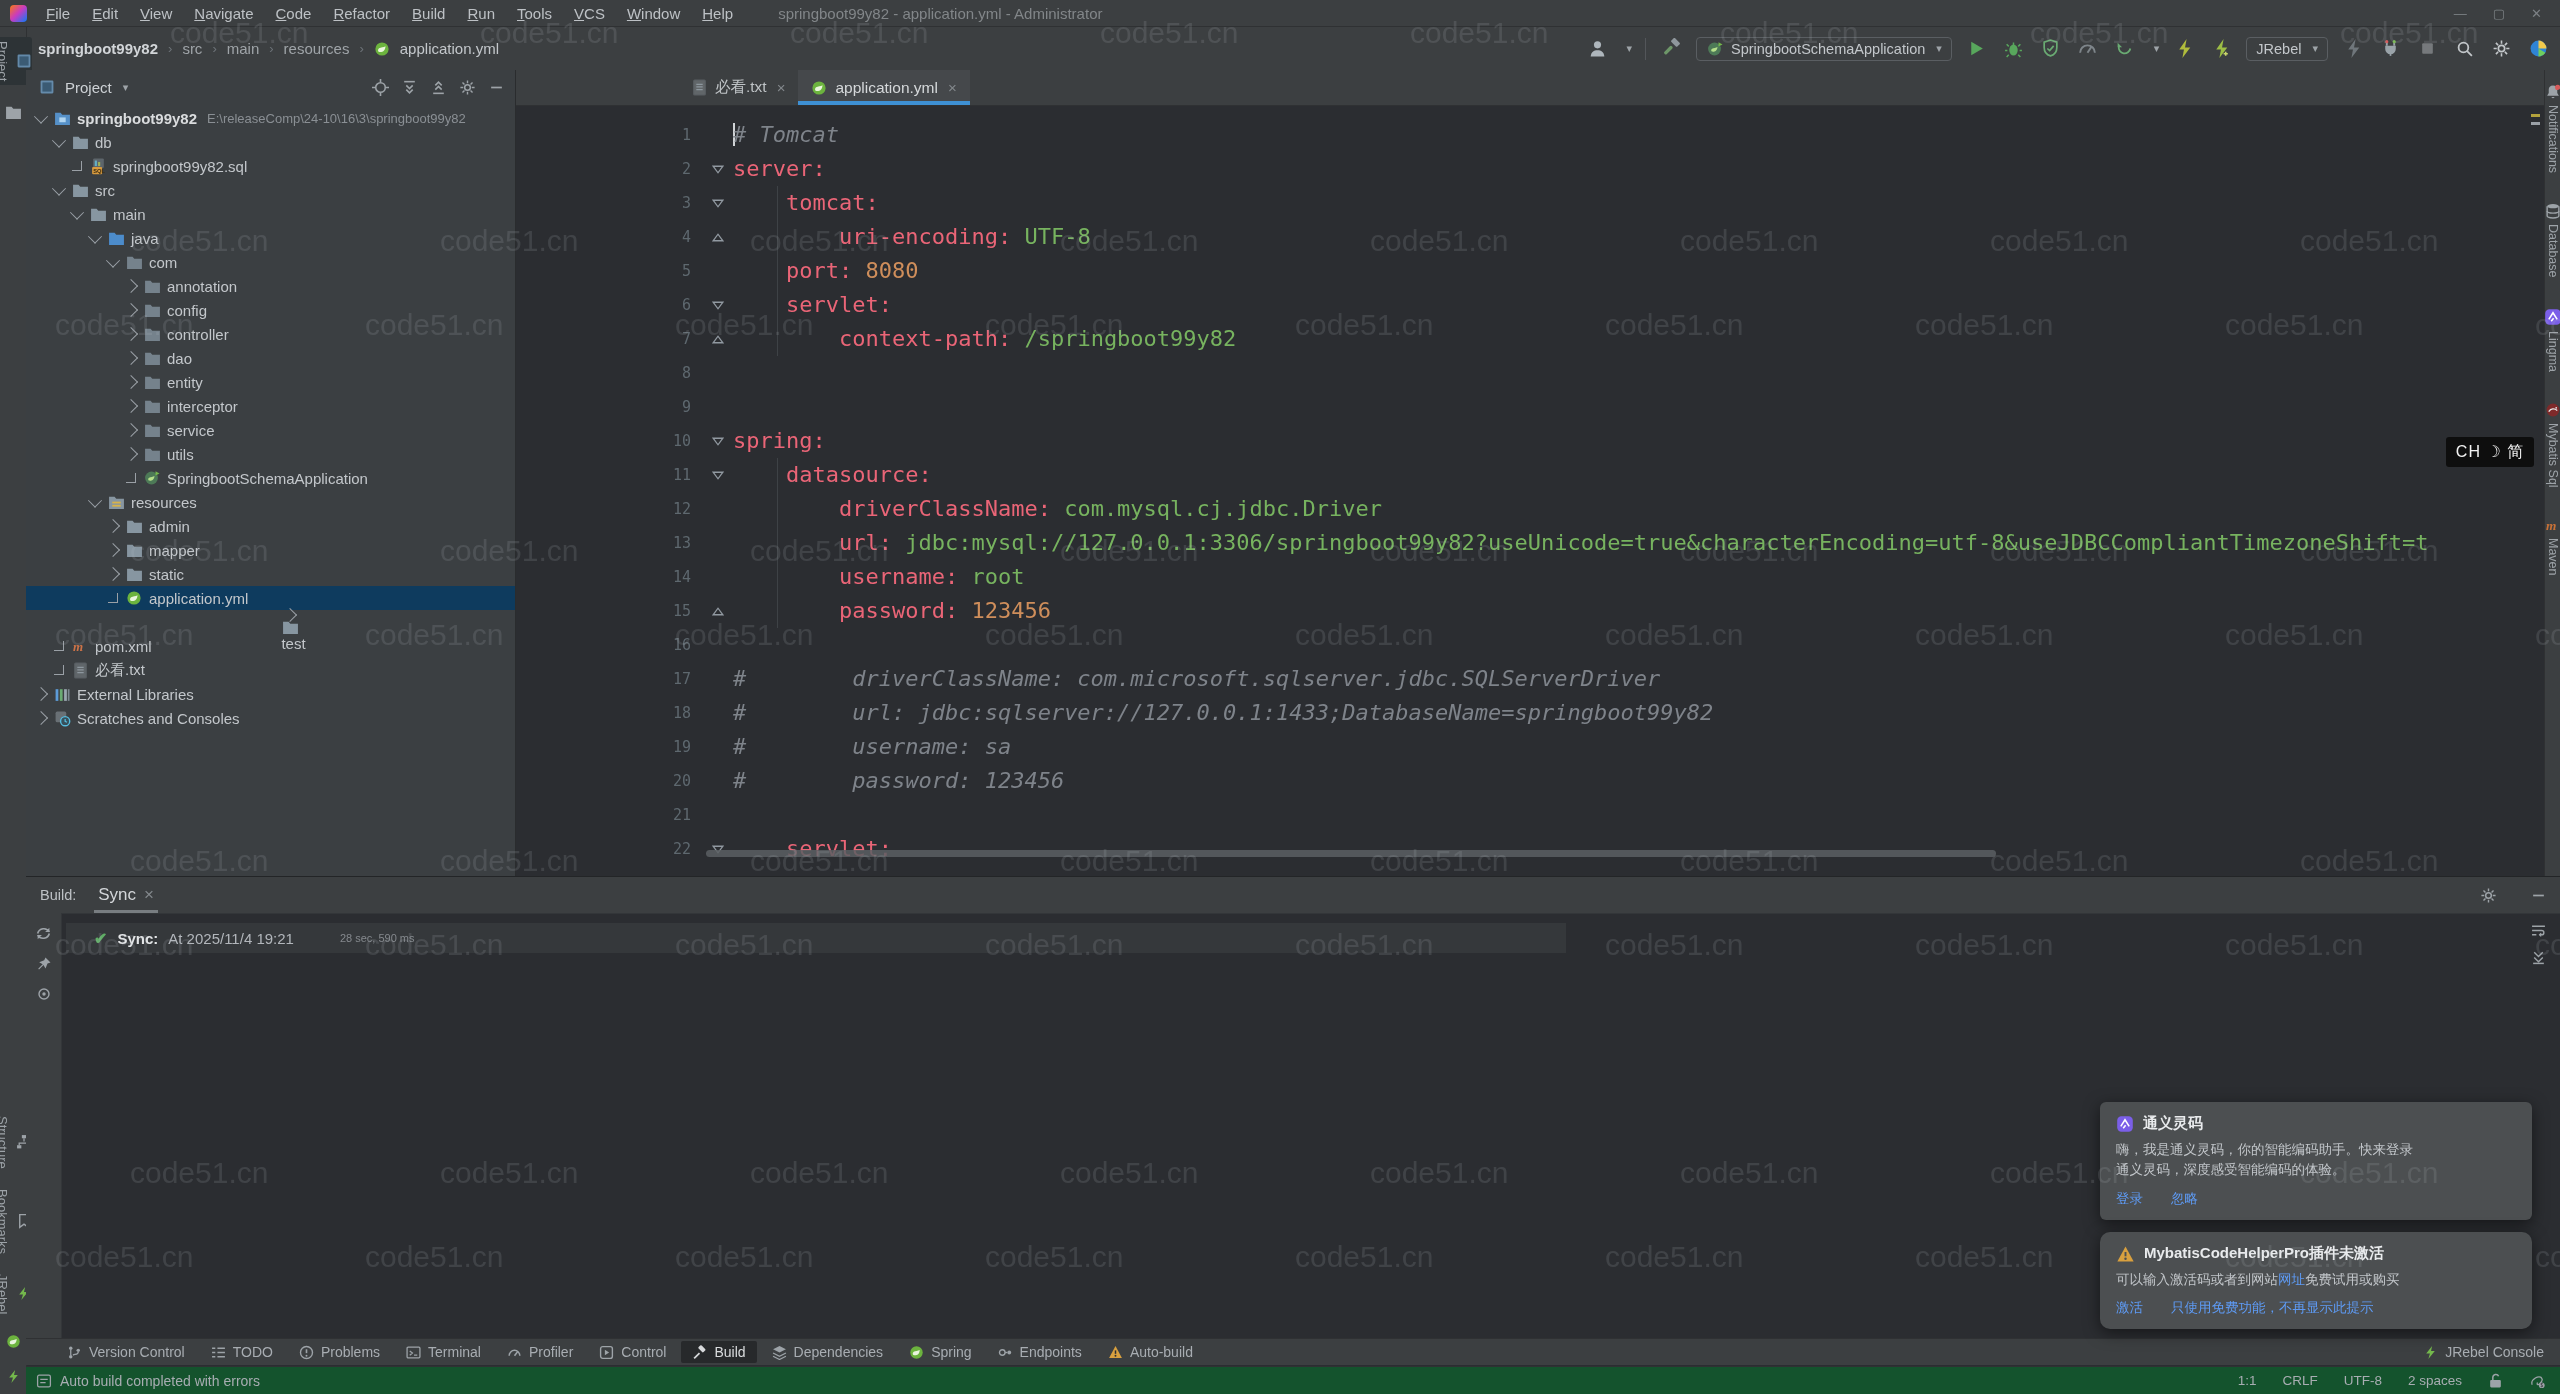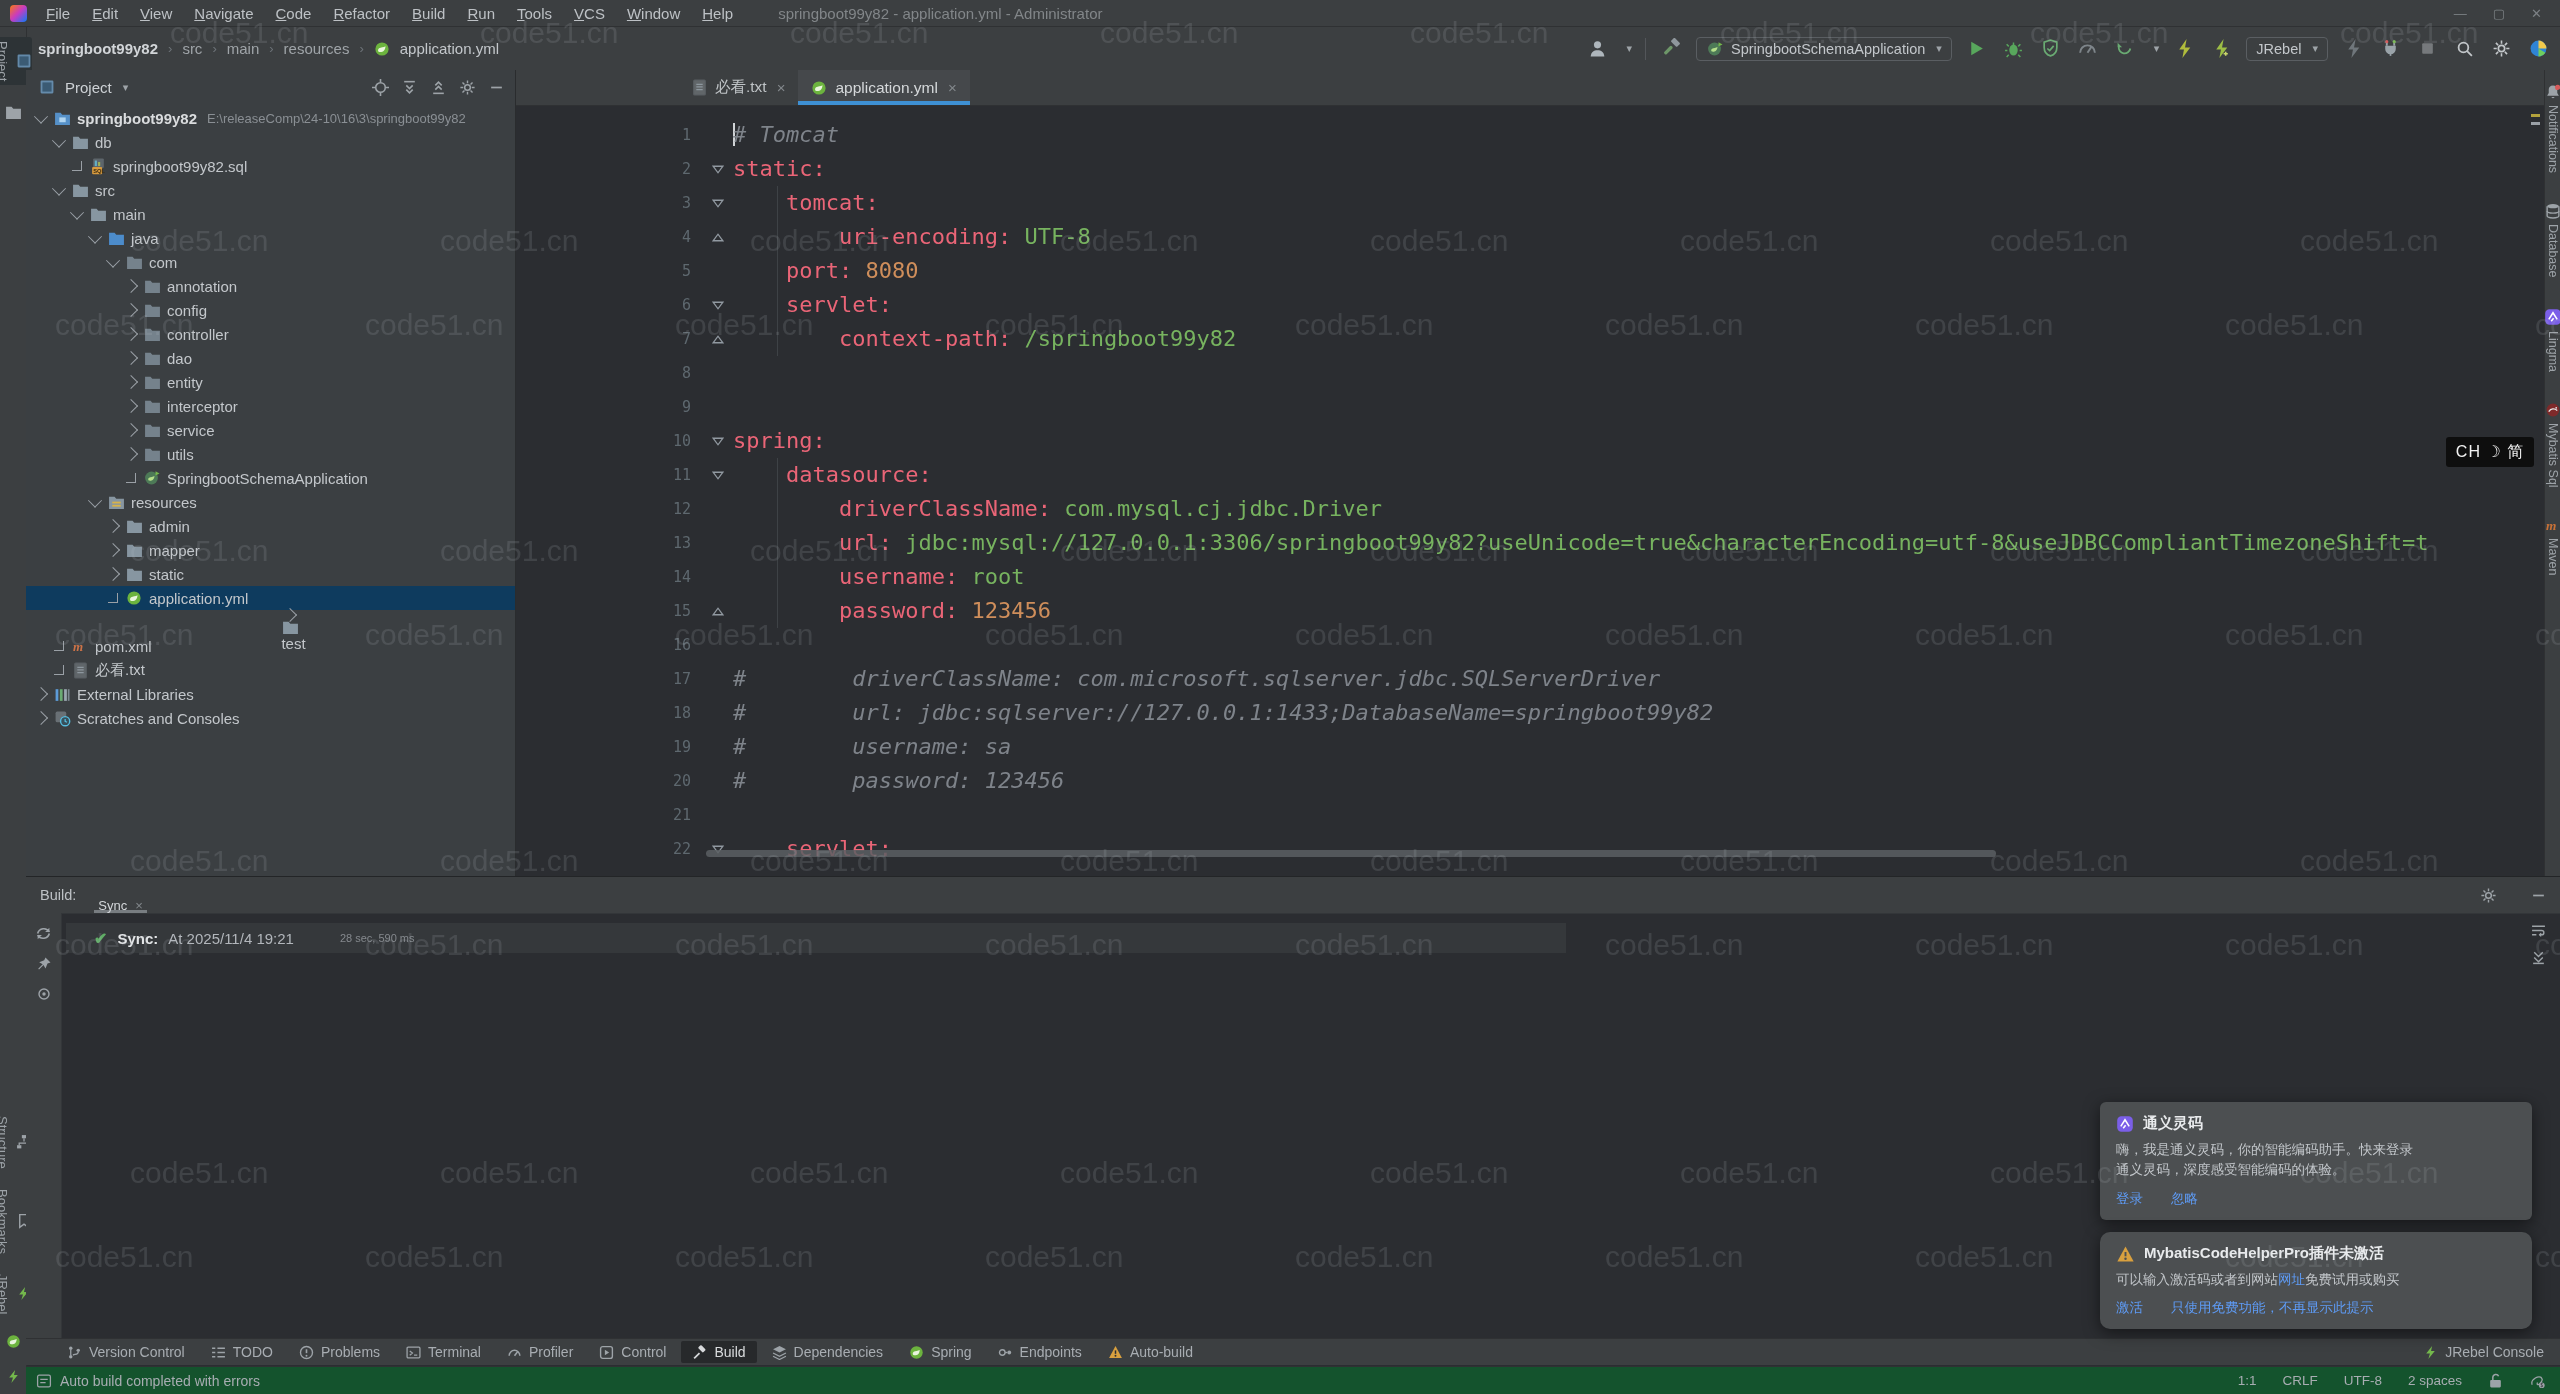--- a/index.html
+++ b/index.html
@@ -81,21 +81,21 @@
   
   #rightstrip{position:absolute;right:0;top:70px;width:16px;height:1268px;background:#3c3f41;
               border-left:1px solid #2f3133;display:flex;flex-direction:column;align-items:center;padding-top:14px;box-sizing:border-box;}
   #rightstrip .vitem{display:flex;flex-direction:column;align-items:center;gap:5px;margin-bottom:30px;}
   #rightstrip .vtext{writing-mode:vertical-rl;font-size:12.5px;color:#9da3a8;}
 
   
   #buildpanel{position:absolute;left:26px;top:876px;width:2534px;height:462px;background:#2b2d31;border-top:1px solid #232527;}
   #buildhdr{height:36px;background:#3c3f41;display:flex;align-items:center;padding:0 14px;gap:18px;border-bottom:1px solid #333639;}
   #buildhdr .blabel{font-size:14.5px;color:#bdc1c5;}
-  #buildhdr .btab{display:flex;align-items:flex-end;gap:8px;font-size:13px;color:#d3d6d9;height:100%;
+  #buildhdr .btab{display:flex;align-items:center;gap:8px;font-size:17px;color:#d3d6d9;height:100%;
                   box-shadow:inset 0 -3px 0 #787d81;padding:0 4px;}
   #buildhdr .btab .close{color:#83888c;}
   #buildhdr .spacer{flex:1;}
   #buildstrip{position:absolute;left:0;top:36px;bottom:0;width:36px;background:#3c3f41;
               display:flex;flex-direction:column;align-items:center;gap:14px;padding-top:12px;box-sizing:border-box;border-right:1px solid #333639;}
   #syncrow{position:absolute;left:40px;top:46px;width:1500px;height:30px;background:#35383b;
            display:flex;align-items:center;gap:10px;padding-left:28px;box-sizing:border-box;}
   #syncrow .check{color:#5fad65;font-weight:bold;font-size:16px;}
   #syncrow .sync-label{color:#e3e5e7;font-weight:bold;font-size:15px;}
   #syncrow .sync-time{color:#b2b6bb;font-size:15px;}
@@ -676,21 +676,21 @@
             <span class="fold"></span>
             <span class="ecode"><span class="caret-bar"></span><span class="tk-c"># Tomcat</span></span>
           </div>
           <div class="eline">
             <span class="ln">2</span>
             <span class="fold">
               <svg width="12" height="9" viewBox="0 0 11 8">
                 <path d="M1 1h9L5.5 7z" fill="none" stroke="#9199a1" stroke-width="1.2"></path>
               </svg>
             </span>
-            <span class="ecode"><span class="tk-k">static:</span></span>
+            <span class="ecode"><span class="tk-k">server:</span></span>
           </div>
           <div class="eline">
             <span class="ln">3</span>
             <span class="fold">
               <svg width="12" height="9" viewBox="0 0 11 8">
                 <path d="M1 1h9L5.5 7z" fill="none" stroke="#9199a1" stroke-width="1.2"></path>
               </svg>
             </span>
             <span class="ecode"><span class="tk-p">    </span><span class="tk-k">tomcat:</span></span>
           </div>

